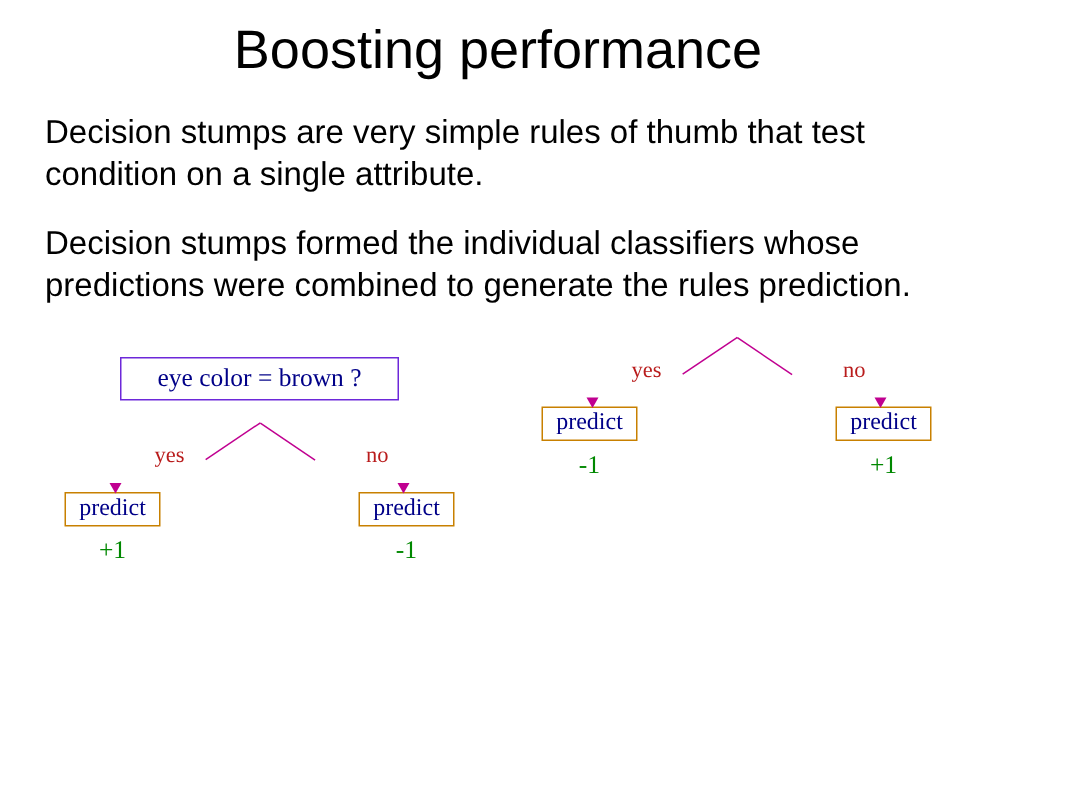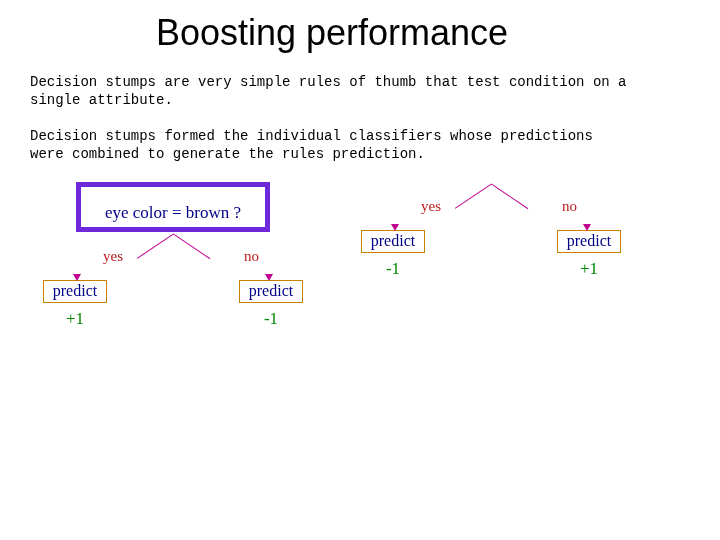--- a/index.html
+++ b/index.html
@@ -20,44 +20,44 @@
     padding: 12px 30px 0 30px;
   }
   .title {
     font-size: 36px;
     font-weight: 400;
     text-align: center;
     margin: 0 0 20px 0;
     font-family: Verdana, Geneva, sans-serif;
   }
   .para {
-    font-size: 14px;
+    font-size: 22px;
     line-height: 1.28;
     margin: 0 0 18px 0;
-    font-family: Liberation Mono, monospace;
+    font-family: Liberation Sans, sans-serif;
   }
   .diagram {
     display: flex;
     justify-content: center;
     gap: 58px;
     margin-top: 6px;
     font-family: "Times New Roman", Times, serif;
   }
   .stump {
     width: 260px;
     position: relative;
   }
   .cond {
-    margin: 0 auto;
+    margin: 15px auto;
     width: 172px;
-    border: 5px solid #6d28d9;
+    border: 1px solid #6d28d9;
     text-align: center;
     font-size: 17px;
     color: #000088;
-    padding: 16px 6px 4px 6px;
+    padding: 3px 6px 4px 6px;
     background: #ffffff;
     font-family: "Times New Roman", Times, serif;
   }
   .branches {
     position: relative;
     height: 46px;
     margin-top: 2px;
   }
   .branch-line {
     position: absolute;

